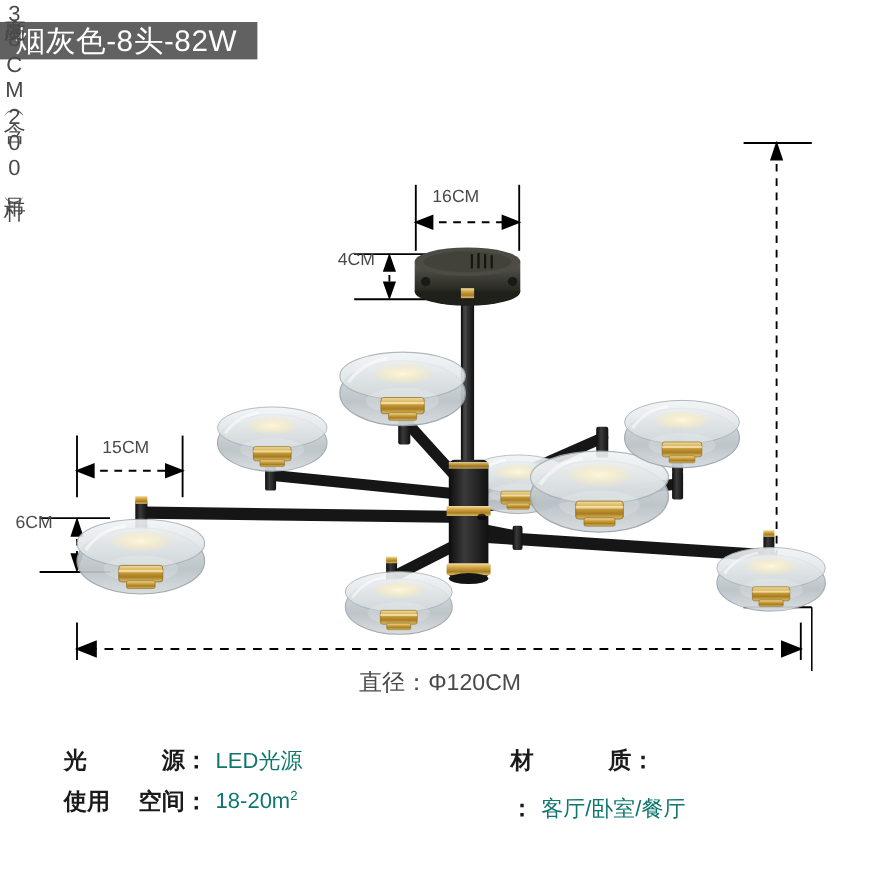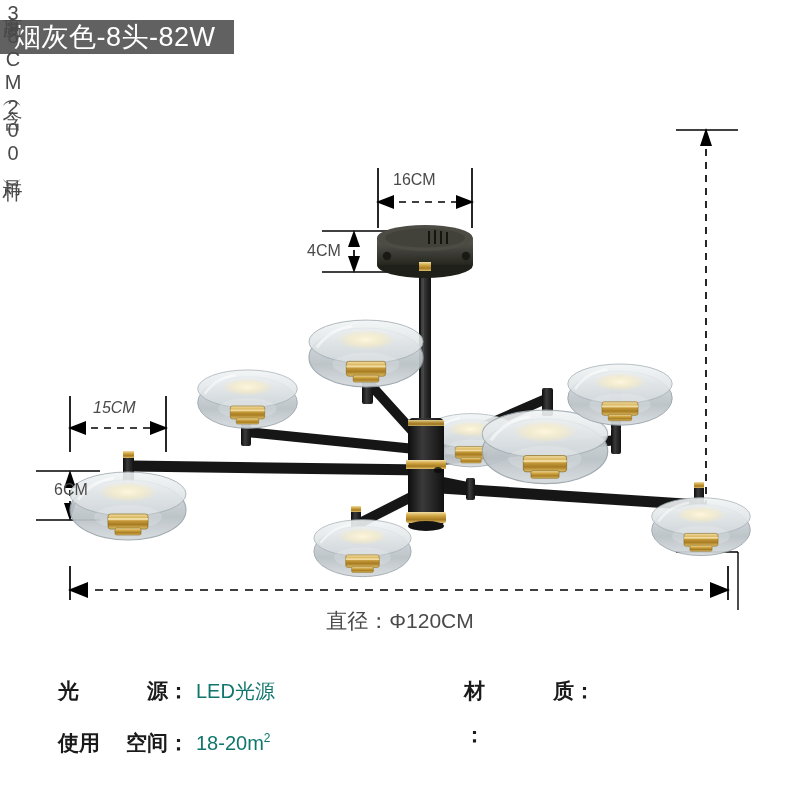--- a/index.html
+++ b/index.html
@@ -52,23 +52,23 @@
 
   
   .dim-label {
     position: absolute;
     color: #4a4a4a;
     font-size: 16px;
     line-height: 1;
     white-space: nowrap;
   }
   #label-16cm { left: 393px; top: 172px; }
-  #label-4cm  { left: 307px; top: 243px; }
-  #label-15cm { left: 93px;  top: 400px; font-style: italic; }
-  #label-6cm  { left: 14px;  top: 482px; margin-left: 40px; }
+  #label-4cm  { left: 307px; top: 229px; }
+  #label-15cm { left: 93px;  top: 400px; }
+  #label-6cm  { left: 14px;  top: 468px; }
   #label-diameter {
     left: 0; top: 610px; width: 800px;
     text-align: center; font-size: 21px;
   }
   #label-height {
     left: 708px;
     top: 180px;
     font-size: 20px;
     color: #4a4a4a;
     writing-mode: vertical-rl;
@@ -104,21 +104,21 @@
     font-size: 21px;
     margin-right: 7px;
   }
   .spec-val {
     color: #0f766e;
     font-size: 20px;
   }
   .spec-val sup { font-size: 12px; }
 
   #row-light-source { left: 58px; top: 14px; }
-  #row-space        { left: 58px; top: 66px; }
+  #row-space        { left: 58px; top: 51px; }
   #row-material     { left: 464px; top: 14px; }
   #row-place        { left: 464px; top: 58px; }
 </style>
 </head>
 <body>
 
 <div id="title-banner">
   <span class="title-text">烟灰色-8头-82W</span>
 </div>
 
@@ -351,15 +351,16 @@
   <div class="spec-row" id="row-material">
     <span class="spec-key w4">
       <span>材</span>
       <span>质</span>
     </span>
     <span class="spec-colon">：</span>
   </div>
 
   <div class="spec-row" id="row-place">
     <span class="spec-colon">：</span>
+    <span class="spec-val">客厅/卧室/餐厅</span>
   </div>
 
 </div>
 
 </body></html>

